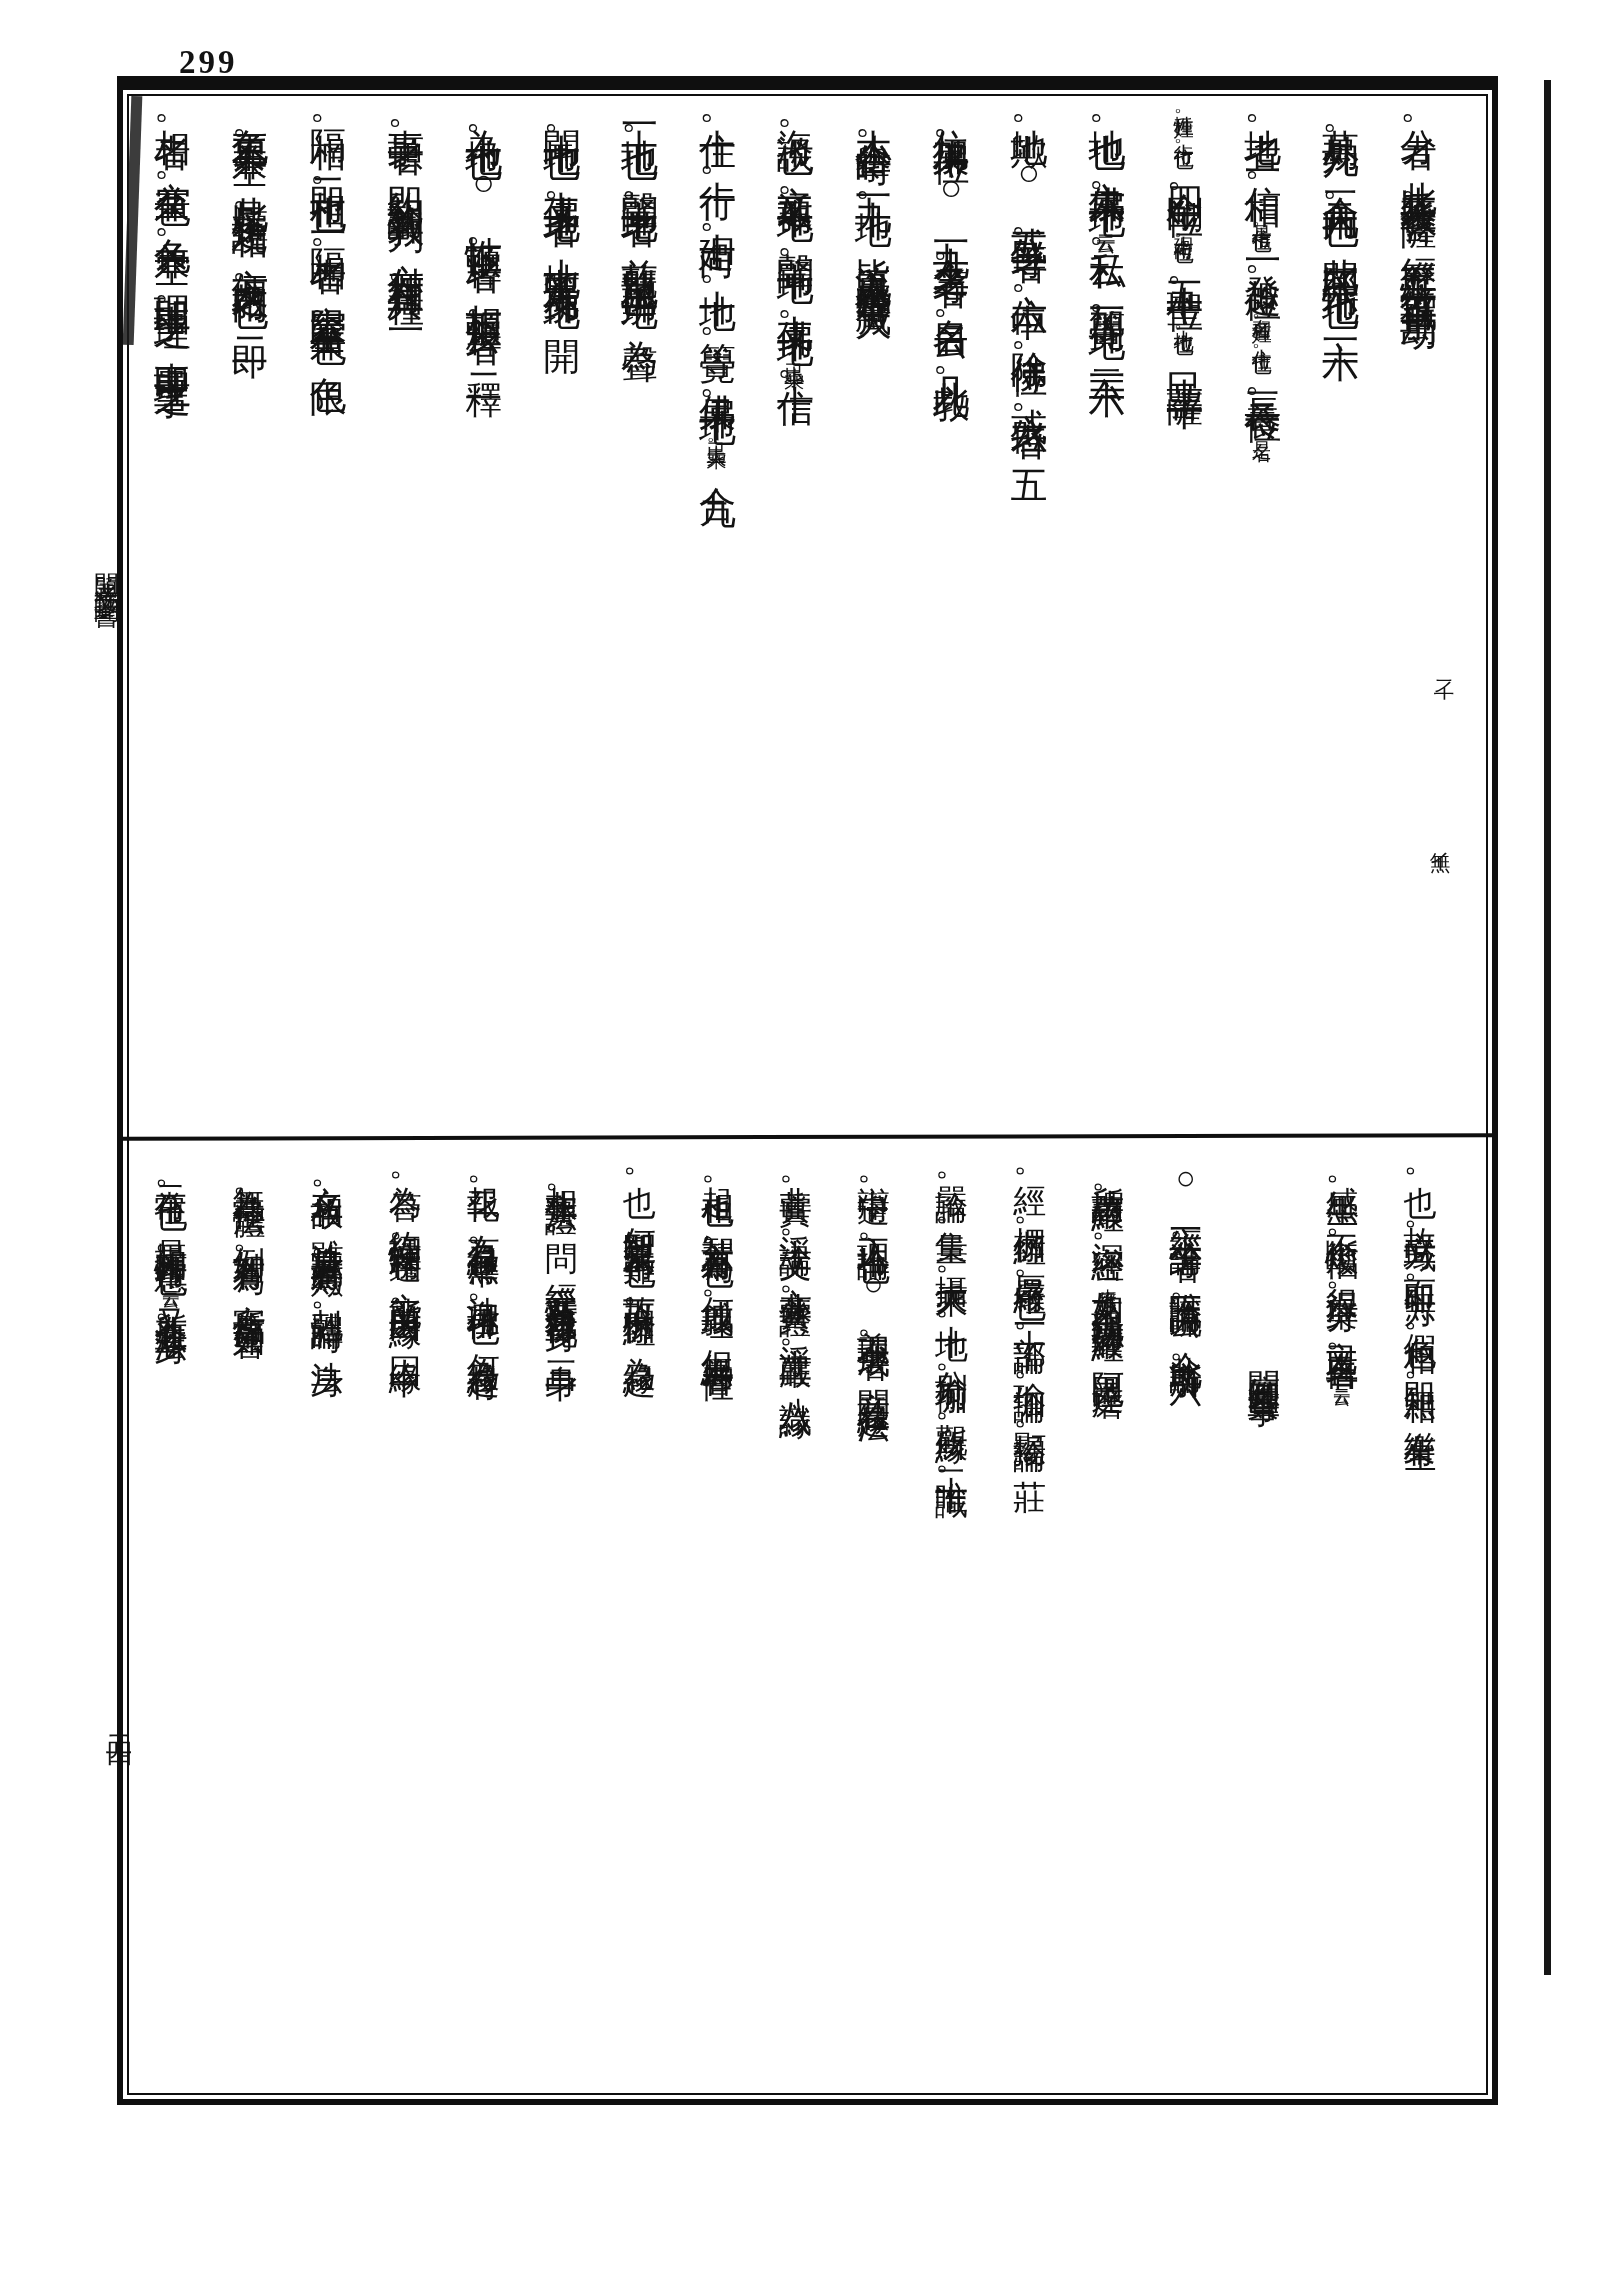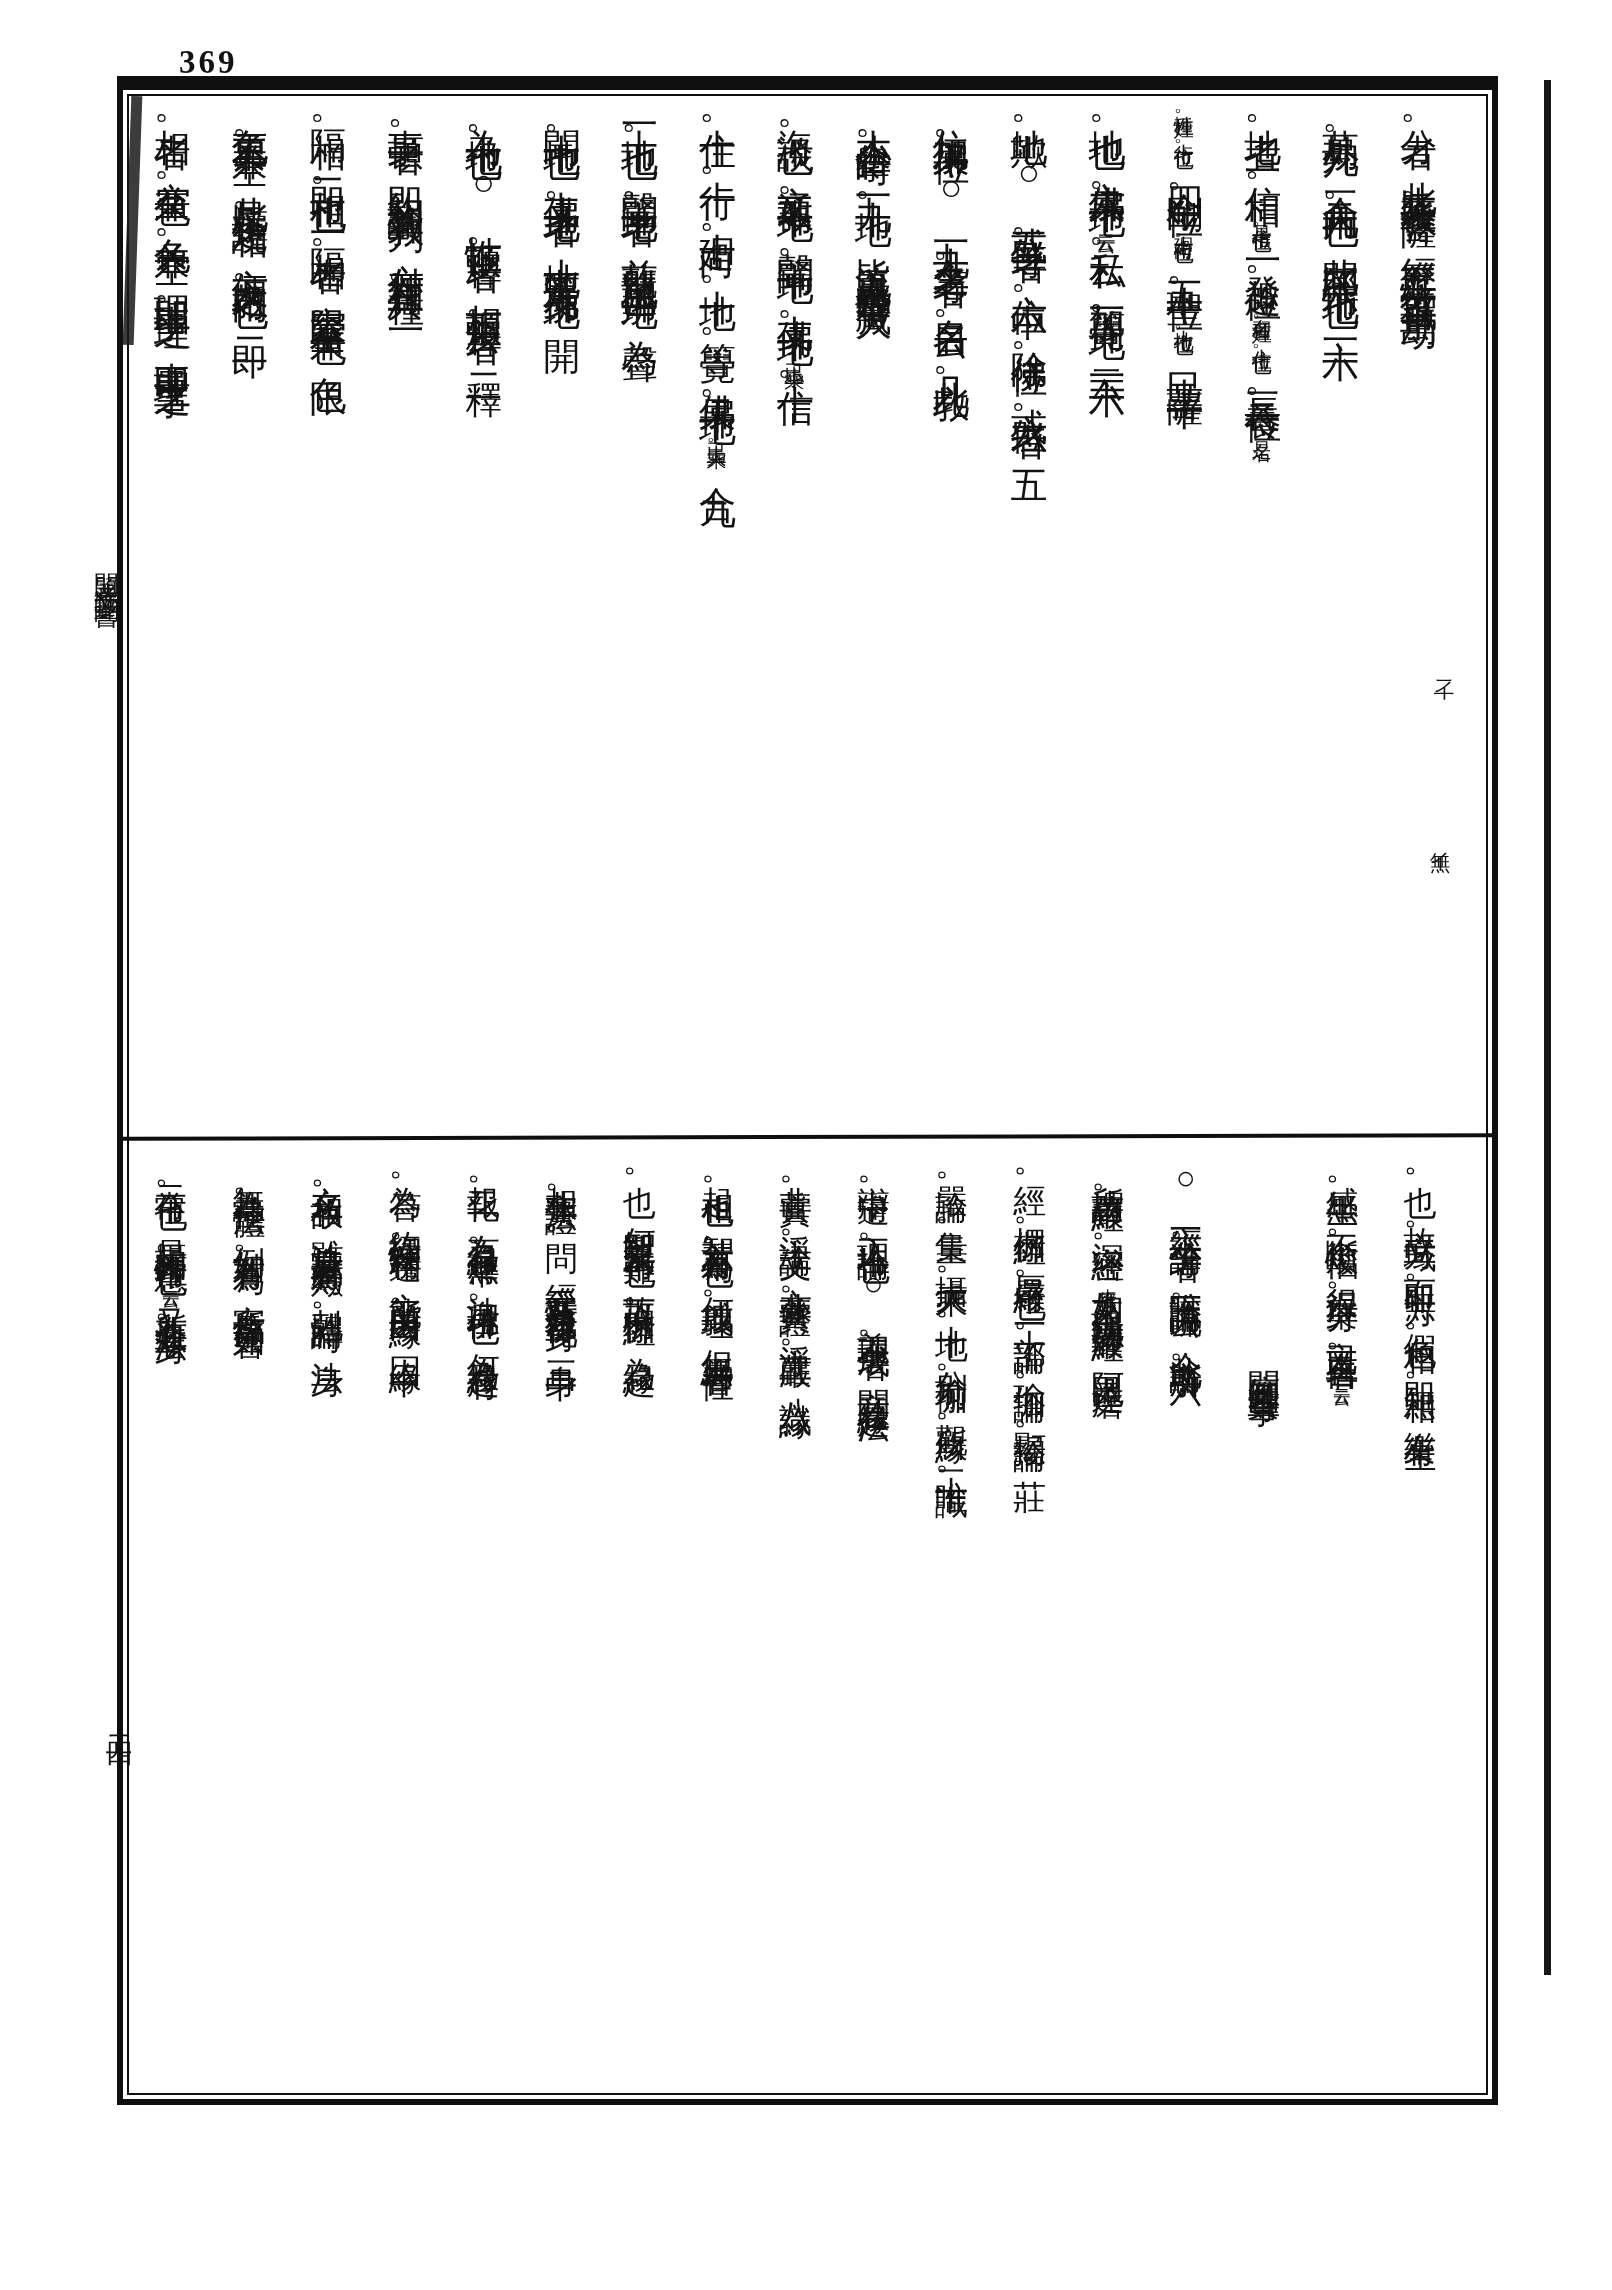--- a/index.html
+++ b/index.html
@@ -62,21 +62,21 @@
     position:absolute;
     writing-mode:vertical-rl;text-orientation:upright;
     font-size:21px;letter-spacing:1px;
   }
   .collation-note.n1{left:1430px;top:665px;}
   .collation-note.n2{left:1426px;top:836px;}
 </style>
 </head>
 <body>
 
-<div class="page-number">369</div>
+<div class="page-number">299</div>
 
 <div class="margin-title">開題考文抄聞書</div>
 <div class="folio-label">二四</div>
 
 <div class="frame">
   <div class="frame-inner"></div>
 </div>
 
 <div class="block-divider"></div>
 

